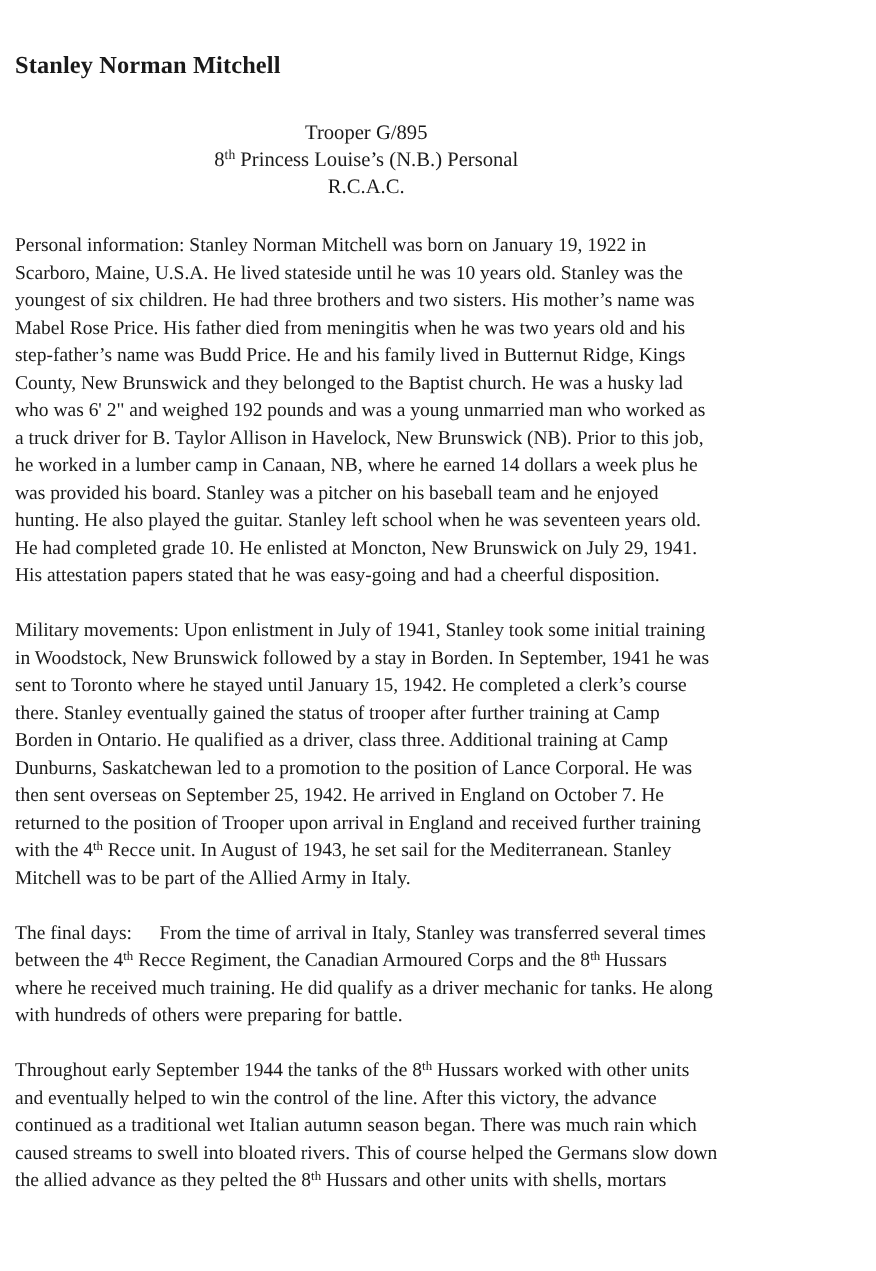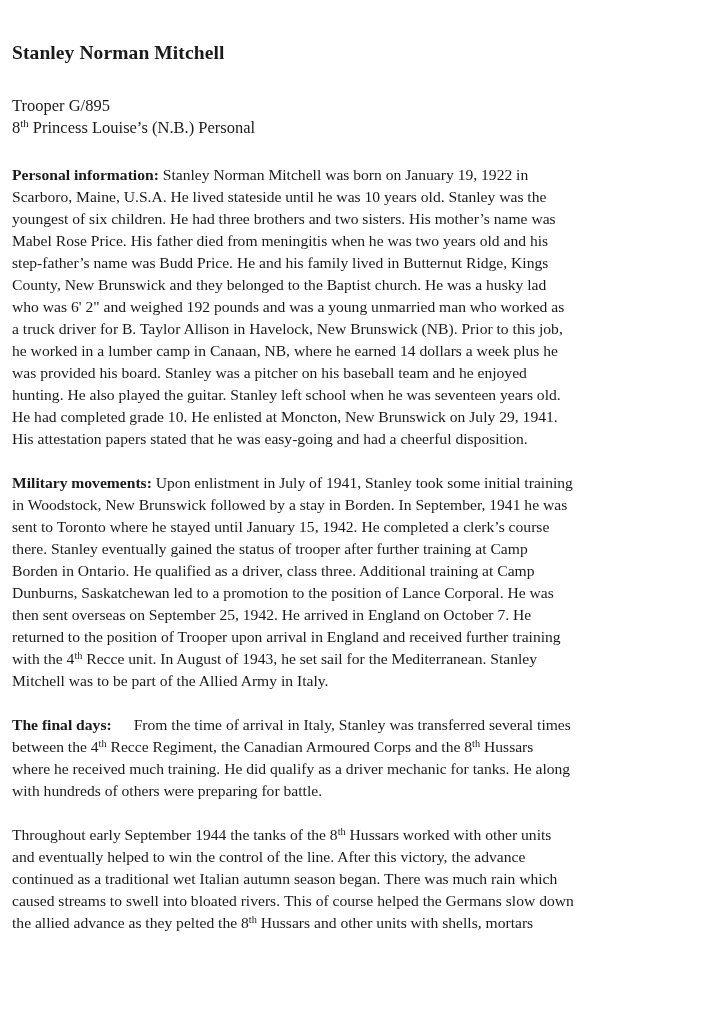--- a/index.html
+++ b/index.html
@@ -33,40 +33,41 @@
     margin: 0 0 0 0;
     letter-spacing: 0.1px;
   }
   .spacer-title {
     height: 30px;
   }
   .subtitle-block {
     font-size: 16.5px;
     line-height: 21.5px;
     margin: 0;
+    text-align: center;
   }
   .subtitle-line {
     margin: 0;
     white-space: nowrap;
   }
   .spacer-sub {
     height: 26px;
   }
   .para {
     font-size: 15.6px;
     line-height: 22.0px;
     margin: 0 0 22px 0;
     text-align: left;
     max-width: 676px;
   }
   .para:last-child {
     margin-bottom: 0;
   }
   .lead {
-    font-weight: bold;
+    font-weight: normal;
   }
   sup {
     font-size: 0.66em;
     line-height: 0;
     vertical-align: 0.52em;
     font-family: Liberation Serif, serif;
   }
   .tabgap {
     display: inline-block;
     width: 22px;
@@ -86,20 +87,23 @@
 
     <div class="spacer-title"></div>
 
     <div class="subtitle-block">
       <div class="subtitle-line">
         <span>Trooper G/895</span>
       </div>
       <div class="subtitle-line">
         <span>8</span><sup>th</sup><span> Princess Louise’s (N.B.) Personal</span>
       </div>
+      <div class="subtitle-line">
+        <span>R.C.A.C.</span>
+      </div>
     </div>
 
     <div class="spacer-sub"></div>
 
     <p class="para"><span class="lead">Personal information:</span><span> Stanley Norman Mitchell was born on January 19, 1922 in Scarboro, Maine, U.S.A. He lived stateside until he was 10 years old. Stanley was the youngest of six children. He had three brothers and two sisters. His mother’s name was Mabel Rose Price. His father died from meningitis when he was two years old and his step-father’s name was Budd Price. He and his family lived in Butternut Ridge, Kings County, New Brunswick and they belonged to the Baptist church. He was a husky lad who was 6' 2" and weighed 192 pounds and was a young unmarried man who worked as a truck driver for B. Taylor Allison in Havelock, New Brunswick (NB). Prior to this job, he worked in a lumber camp in Canaan, NB, where he earned 14 dollars a week plus he was provided his board. Stanley was a pitcher on his baseball team and he enjoyed hunting. He also played the guitar. Stanley left school when he was seventeen years old. He had completed grade 10. He enlisted at Moncton, New Brunswick on July 29, 1941. His attestation papers stated that he was easy-going and had a cheerful disposition.</span></p>
 
     <p class="para"><span class="lead">Military movements:</span><span> Upon enlistment in July of 1941, Stanley took some initial training in Woodstock, New Brunswick followed by a stay in Borden. In September, 1941 he was sent to Toronto where he stayed until January 15, 1942. He completed a clerk’s course there. Stanley eventually gained the status of trooper after further training at Camp Borden in Ontario. He qualified as a driver, class three. Additional training at Camp Dunburns, Saskatchewan led to a promotion to the position of Lance Corporal. He was then sent overseas on September 25, 1942. He arrived in England on October 7. He returned to the position of Trooper upon arrival in England and received further training with the 4</span><sup>th</sup><span> Recce unit. In August of 1943, he set sail for the Mediterranean. Stanley Mitchell was to be part of the Allied Army in Italy.</span></p>
 
     <p class="para"><span class="lead">The final days:</span><span class="tabgap"></span><span>From the time of arrival in Italy, Stanley was transferred several times between the 4</span><sup>th</sup><span> Recce Regiment, the Canadian Armoured Corps and the 8</span><sup>th</sup><span> Hussars where he received much training. He did qualify as a driver mechanic for tanks. He along with hundreds of others were preparing for battle.</span></p>
 

